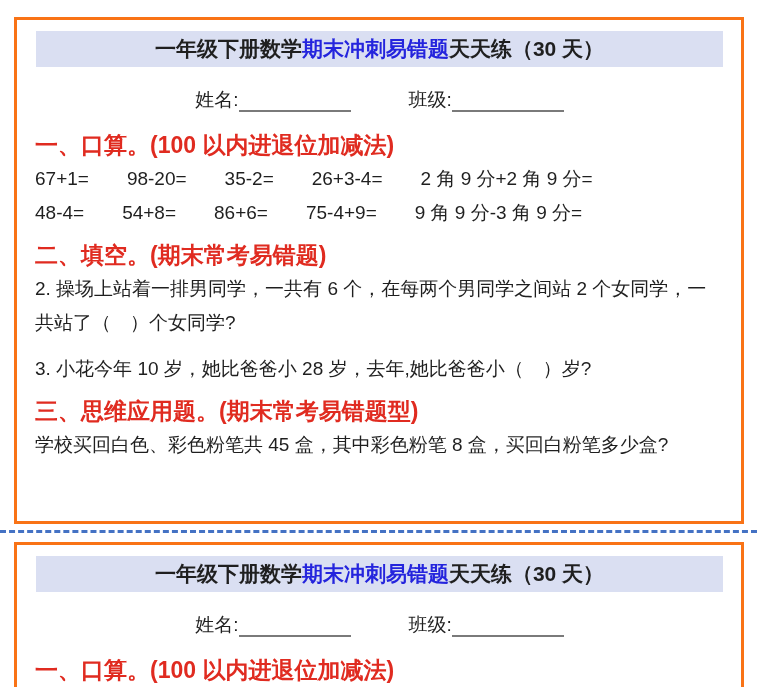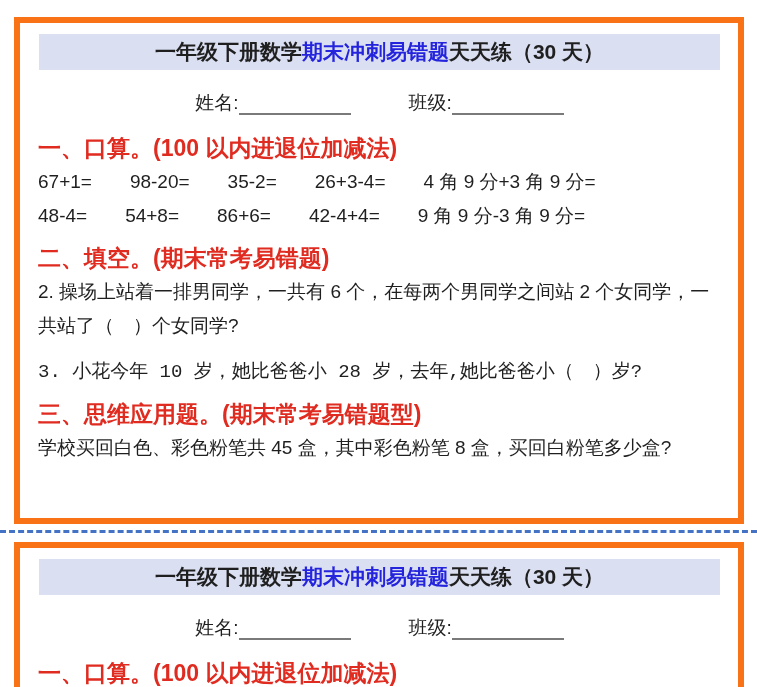--- a/index.html
+++ b/index.html
@@ -11,21 +11,21 @@
     overflow: hidden;
   }
   .page {
     position: relative;
     width: 757px; height: 687px;
     overflow: hidden;
     background: #ffffff;
   }
   .sheet {
     margin: 0 13px 0 14px;
-    border: 6px solid #f97316;
+    border: 3px solid #f97316;
     background: #ffffff;
     padding: 11px 17px 20px 18px;
     box-sizing: border-box;
   }
   .sheet-1 { margin-top: 17px; min-height: 507px; }
   .sheet-2 { margin-top: 9px; min-height: 507px; }
   .titlebar {
     background: #dadff2;
     height: 36px;
     line-height: 36px;
@@ -64,21 +64,21 @@
     line-height: 34px;
     font-size: 19px;
     display: flex;
     gap: 38px;
     white-space: nowrap;
   }
   .question {
     line-height: 34px;
     font-size: 19px;
   }
-  .question.q-last { margin-top: 12px; font-family: Liberation Mono, monospace; }
+  .question.q-last { margin-top: 12px; }
   .app-body {
     line-height: 34px;
     font-size: 19px;
   }
   .separator {
     border: 0;
     border-top: 3px dashed #4472c4;
     margin: 6px 0 0 0;
     width: 757px;
   }
@@ -101,27 +101,27 @@
         <span class="underline"></span>
       </span>
     </div>
 
     <div class="section-heading first">一、口算。(100 以内进退位加减法)</div>
     <div class="oral-row">
       <span>67+1=</span>
       <span>98-20=</span>
       <span>35-2=</span>
       <span>26+3-4=</span>
-      <span>4 角 9 分+3 角 9 分=</span>
+      <span>2 角 9 分+2 角 9 分=</span>
     </div>
     <div class="oral-row">
       <span>48-4=</span>
       <span>54+8=</span>
       <span>86+6=</span>
-      <span>42-4+4=</span>
+      <span>75-4+9=</span>
       <span>9 角 9 分-3 角 9 分=</span>
     </div>
 
     <div class="section-heading">二、填空。(期末常考易错题)</div>
     <div class="question">2. 操场上站着一排男同学，一共有 6 个，在每两个男同学之间站 2 个女同学，一共站了（　）个女同学?</div>
     <div class="question q-last">3. 小花今年 10 岁，她比爸爸小 28 岁，去年,她比爸爸小（　）岁?</div>
 
     <div class="section-heading">三、思维应用题。(期末常考易错题型)</div>
     <div class="app-body">学校买回白色、彩色粉笔共 45 盒，其中彩色粉笔 8 盒，买回白粉笔多少盒?</div>
   </div>

